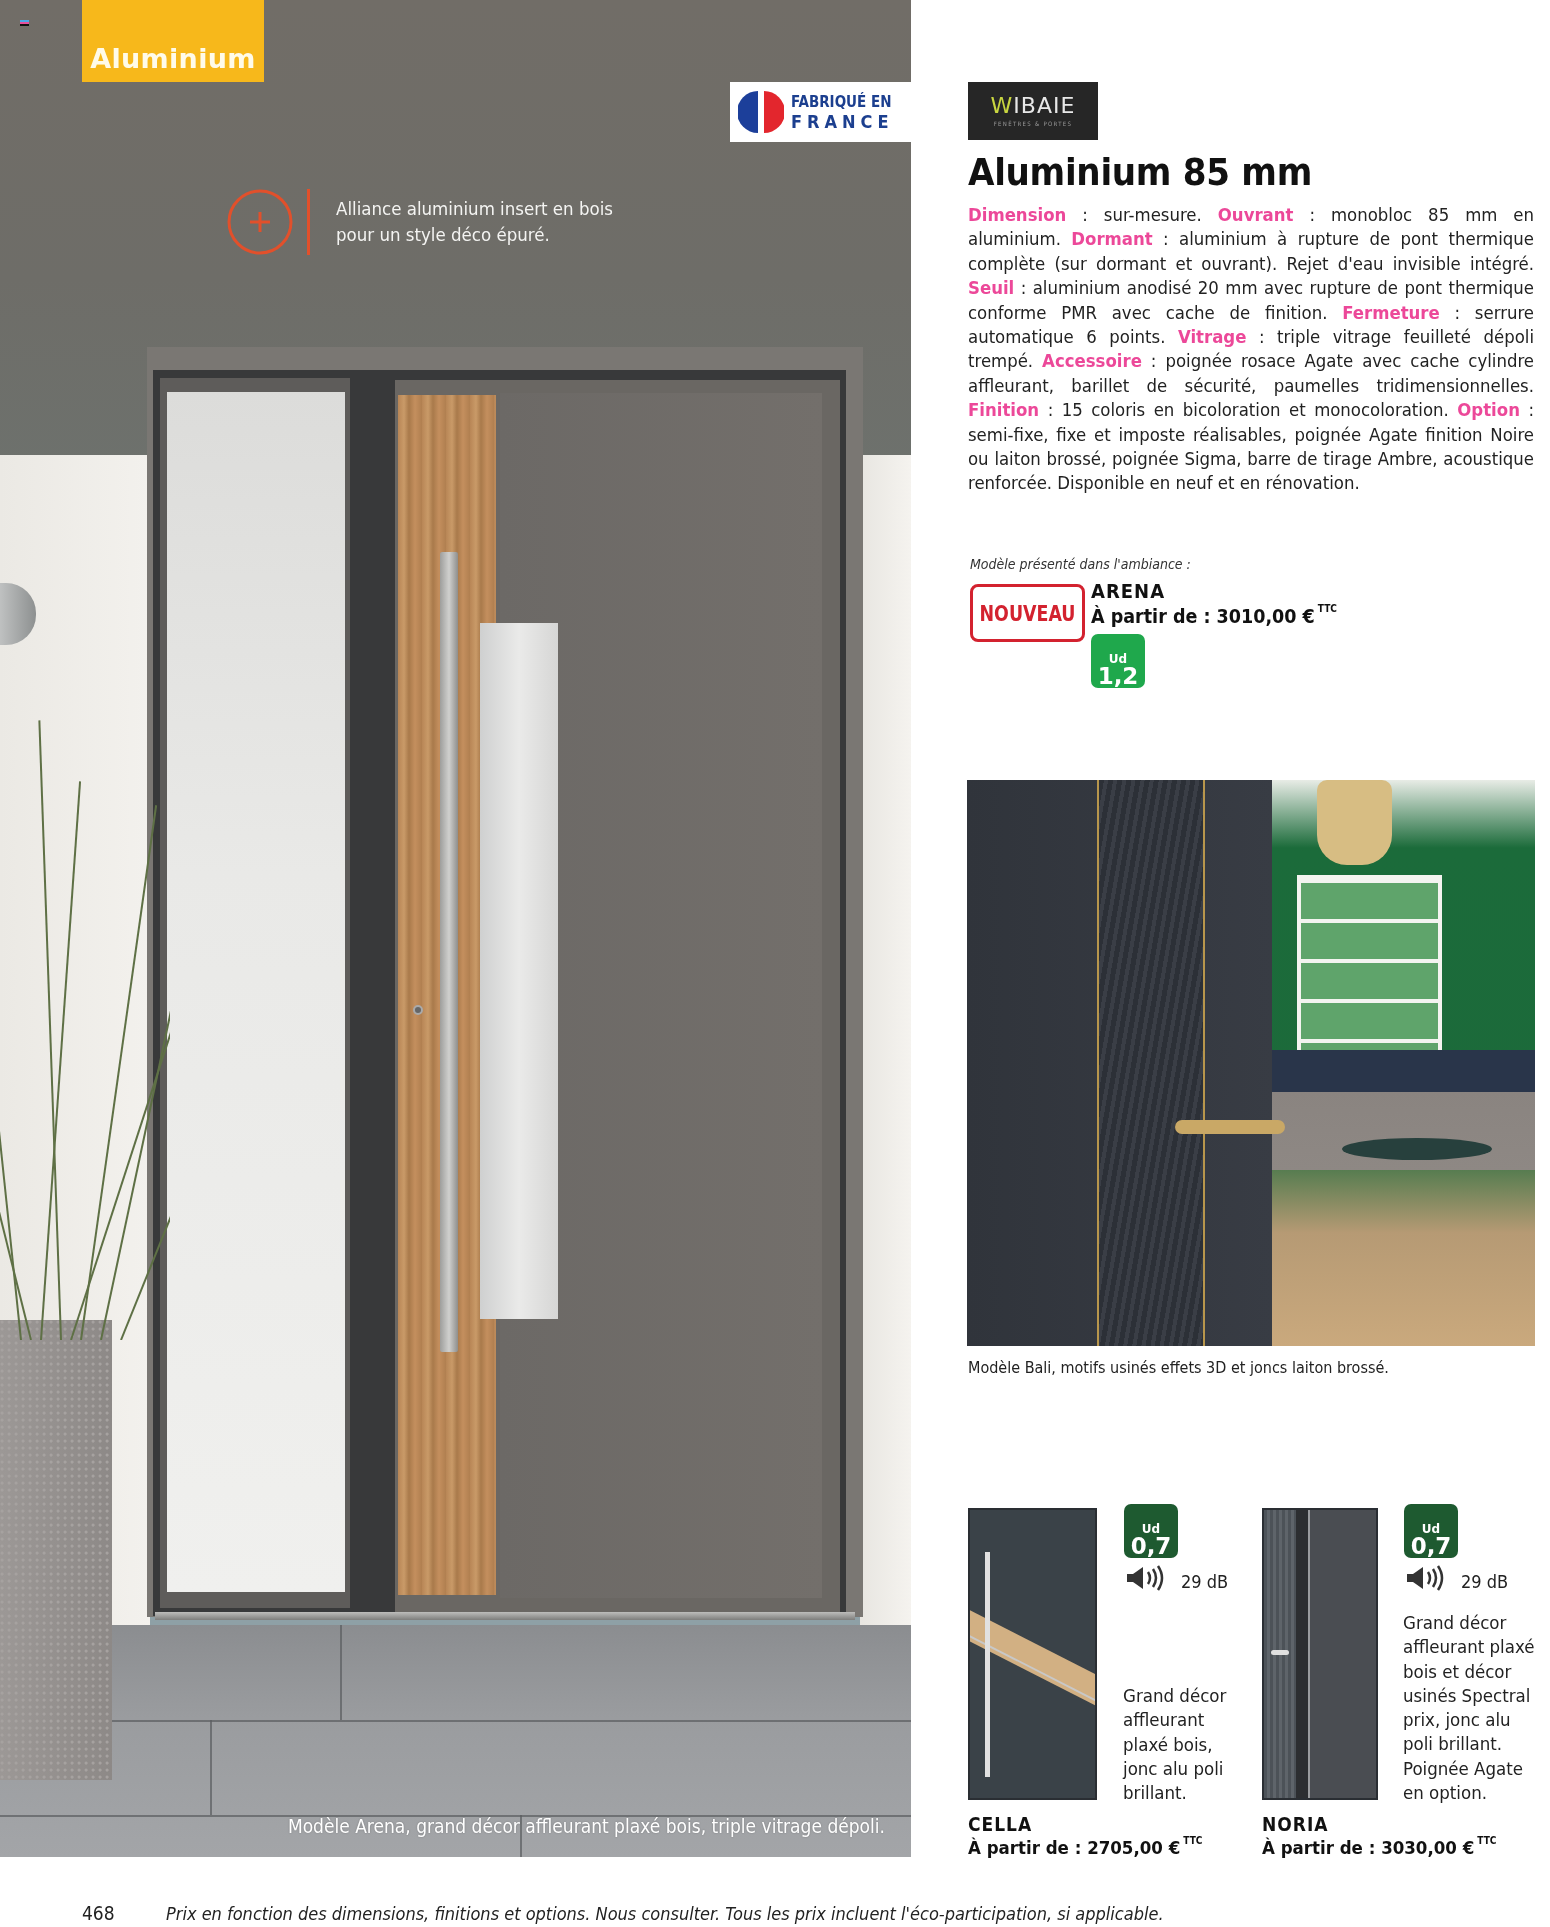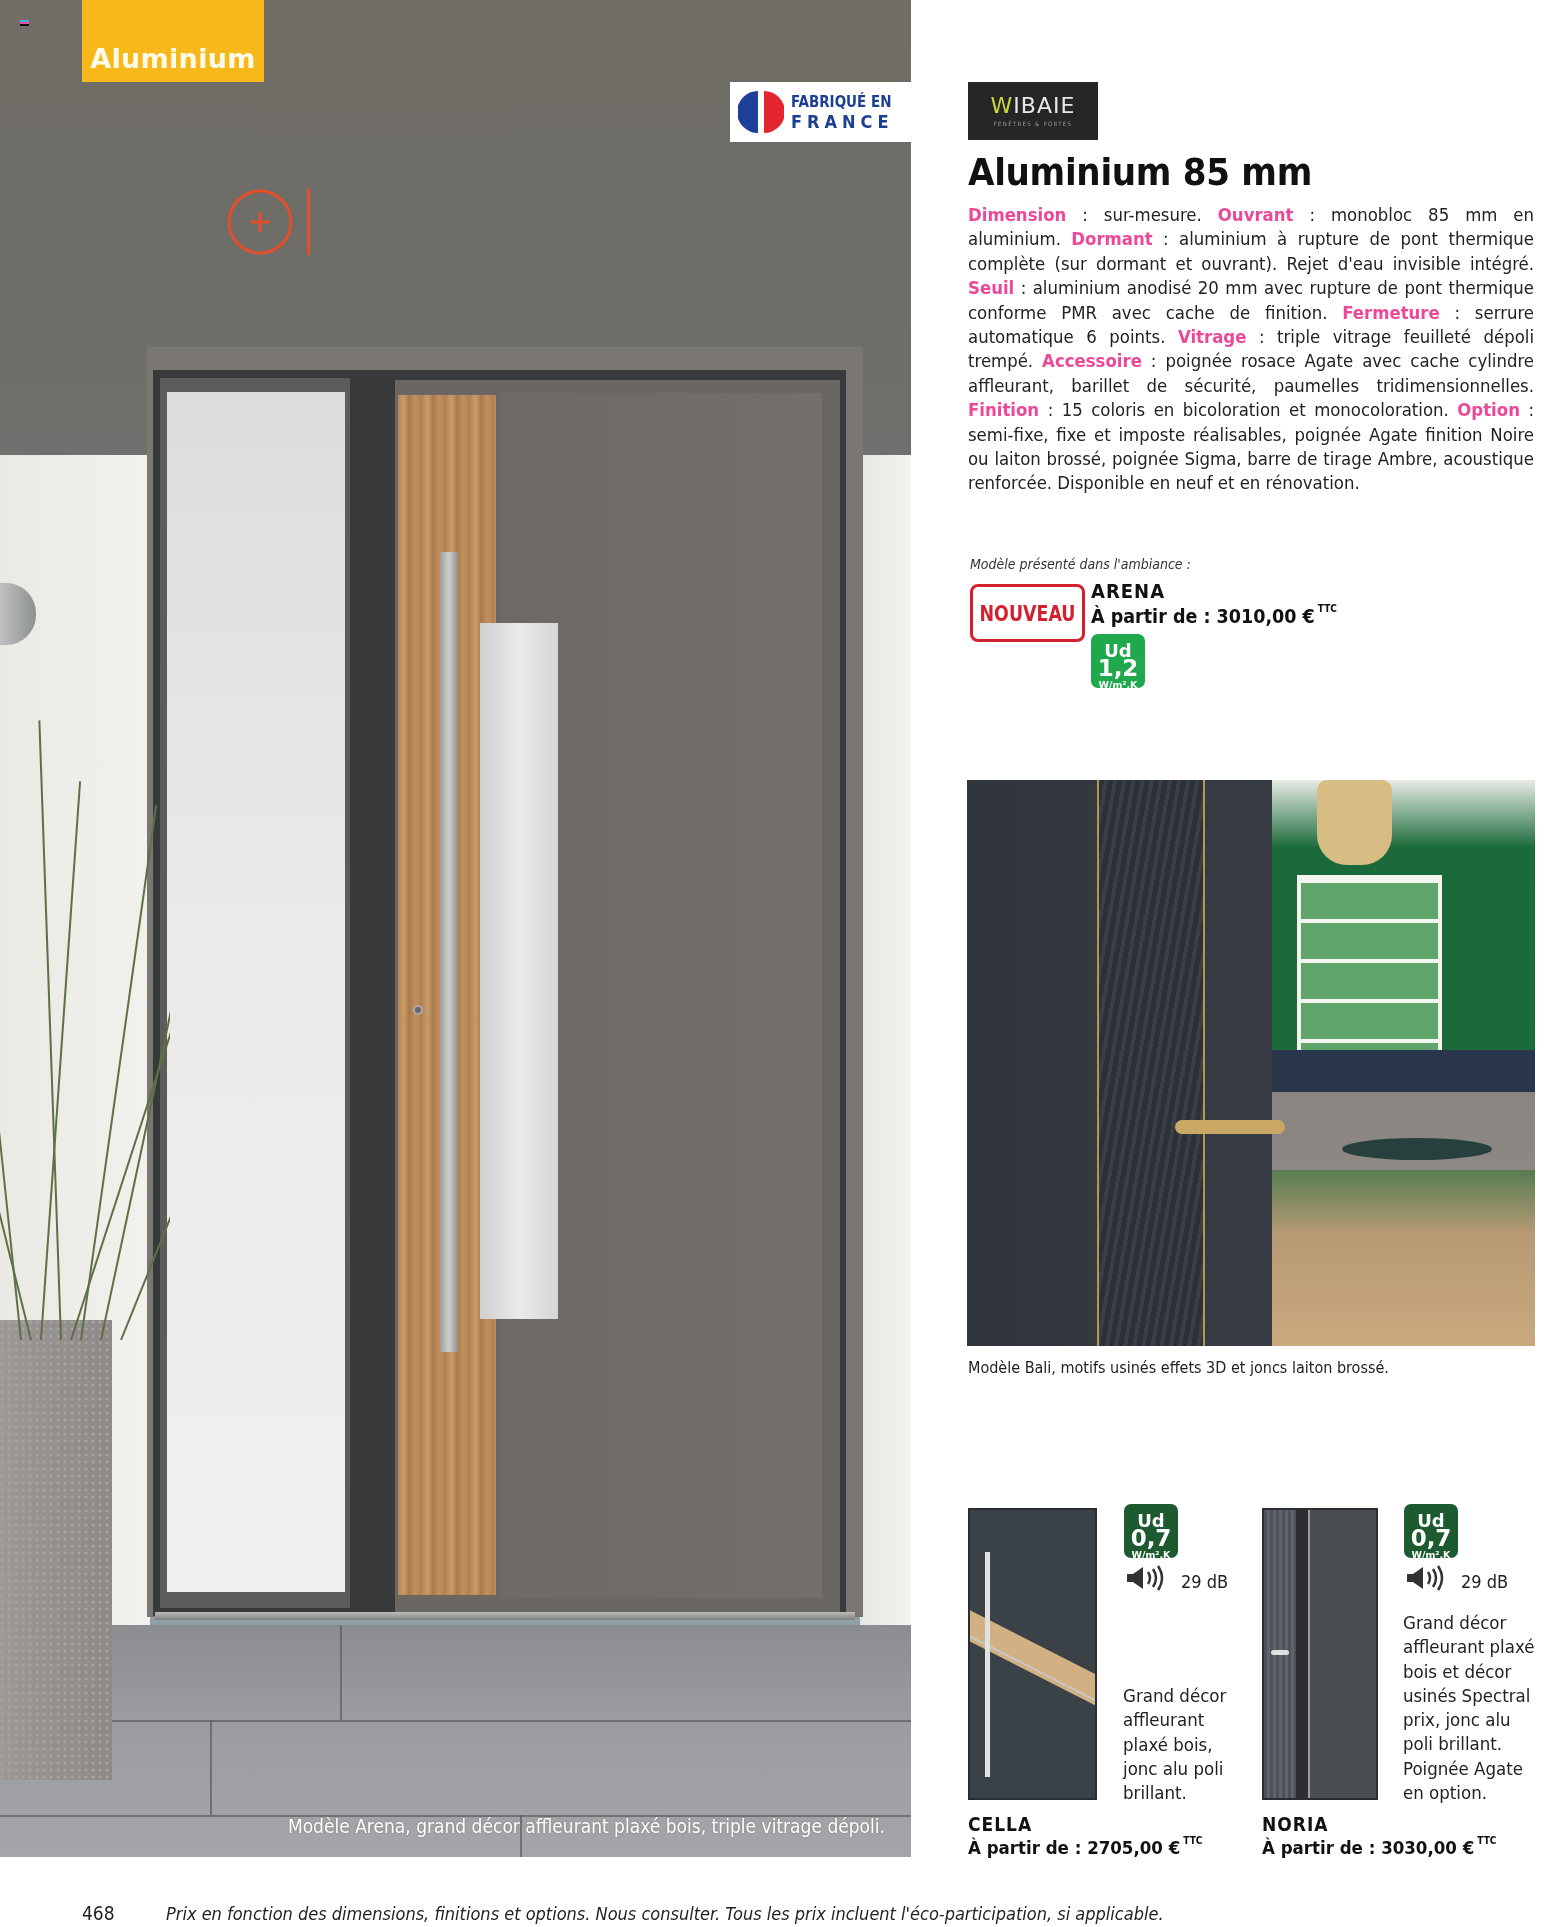--- a/index.html
+++ b/index.html
@@ -69,21 +69,21 @@
 
   .ambiance-label { position: absolute; left: 970px; top: 556px; font-size: 14px; font-style: italic; color: #333; font-family: "DejaVu Sans Condensed","DejaVu Sans",sans-serif; }
   .new-badge { position: absolute; left: 970px; top: 584px; width: 115px; height: 58px; border: 3px solid #d3222f; border-radius: 8px;
                display: flex; align-items: center; justify-content: center; background: #fff; }
   .new-badge span { color: #d3222f; font-weight: bold; font-size: 22px; font-family: "DejaVu Sans Condensed","DejaVu Sans",sans-serif; transform: scaleX(.88); }
   .model-name { position: absolute; left: 1091px; top: 579px; font-size: 20px; font-weight: bold; letter-spacing: 1px; color: #111; font-family: "DejaVu Sans Condensed","DejaVu Sans",sans-serif; }
   .model-price { position: absolute; left: 1091px; top: 605px; font-size: 19.5px; font-weight: bold; color: #111; font-family: "DejaVu Sans Condensed","DejaVu Sans",sans-serif; }
   .ttc { font-size: 10px; vertical-align: top; position: relative; top: -2px; margin-left: 3px; }
 
   .ud-badge { position: absolute; width: 54px; height: 54px; border-radius: 7px; color: #fff; text-align: center; font-family: "DejaVu Sans", sans-serif; font-weight: bold; }
-  .ud-badge .ud { font-size: 18px; line-height: 14px; display: block; padding-top: 10px; }
+  .ud-badge .ud { font-size: 12px; line-height: 14px; display: block; padding-top: 18px; }
   .ud-badge .val { font-size: 23px; line-height: 21px; display: block; }
   .ud-badge .unit { font-size: 9.5px; line-height: 12px; display: block; }
   .ud-bright { background: #1fa84c; }
   .ud-dark { background: #1e5a30; }
 
   .bali-photo { position: absolute; left: 967px; top: 780px; width: 568px; height: 566px; overflow: hidden; background: #2d3036; }
   .bali-door { position: absolute; left: 0; top: 0; width: 305px; height: 566px; background: linear-gradient(90deg,#30343b,#383c44); }
   .bali-relief { position: absolute; left: 130px; top: 0; width: 108px; height: 566px; border-left: 2px solid #b8964c; border-right: 2px solid #b8964c;
                  background: repeating-linear-gradient(100deg,#2c3037 0 5px,#3a3e46 5px 9px); }
   .bali-handle { position: absolute; left: 208px; top: 340px; width: 110px; height: 14px; background: #c9a866; border-radius: 7px; }
@@ -157,20 +157,24 @@
     <span>Aluminium</span>
   </div>
 
   <div class="feature">
     <svg class="plus-icon" viewBox="0 0 68 68">
       <circle cx="34" cy="34" r="31" fill="none" stroke="#e2502b" stroke-width="3"></circle>
       <line x1="34" y1="24" x2="34" y2="44" stroke="#e2502b" stroke-width="3"></line>
       <line x1="24" y1="34" x2="44" y2="34" stroke="#e2502b" stroke-width="3"></line>
     </svg>
     <div class="feature-divider"></div>
+    <div class="feature-text">
+      <div>Alliance aluminium insert en bois</div>
+      <div>pour un style déco épuré.</div>
+    </div>
   </div>
 
   <div class="france-badge">
     <svg viewBox="0 0 46 46">
       <path d="M20 2 A21 21 0 0 0 20 44 Z" fill="#1c3f9a"></path>
       <path d="M26 2 A21 21 0 0 1 26 44 Z" fill="#e3262d"></path>
     </svg>
     <div class="france-text">
       <span class="l1">FABRIQUÉ EN</span>
       <span class="l2">FRANCE</span>

